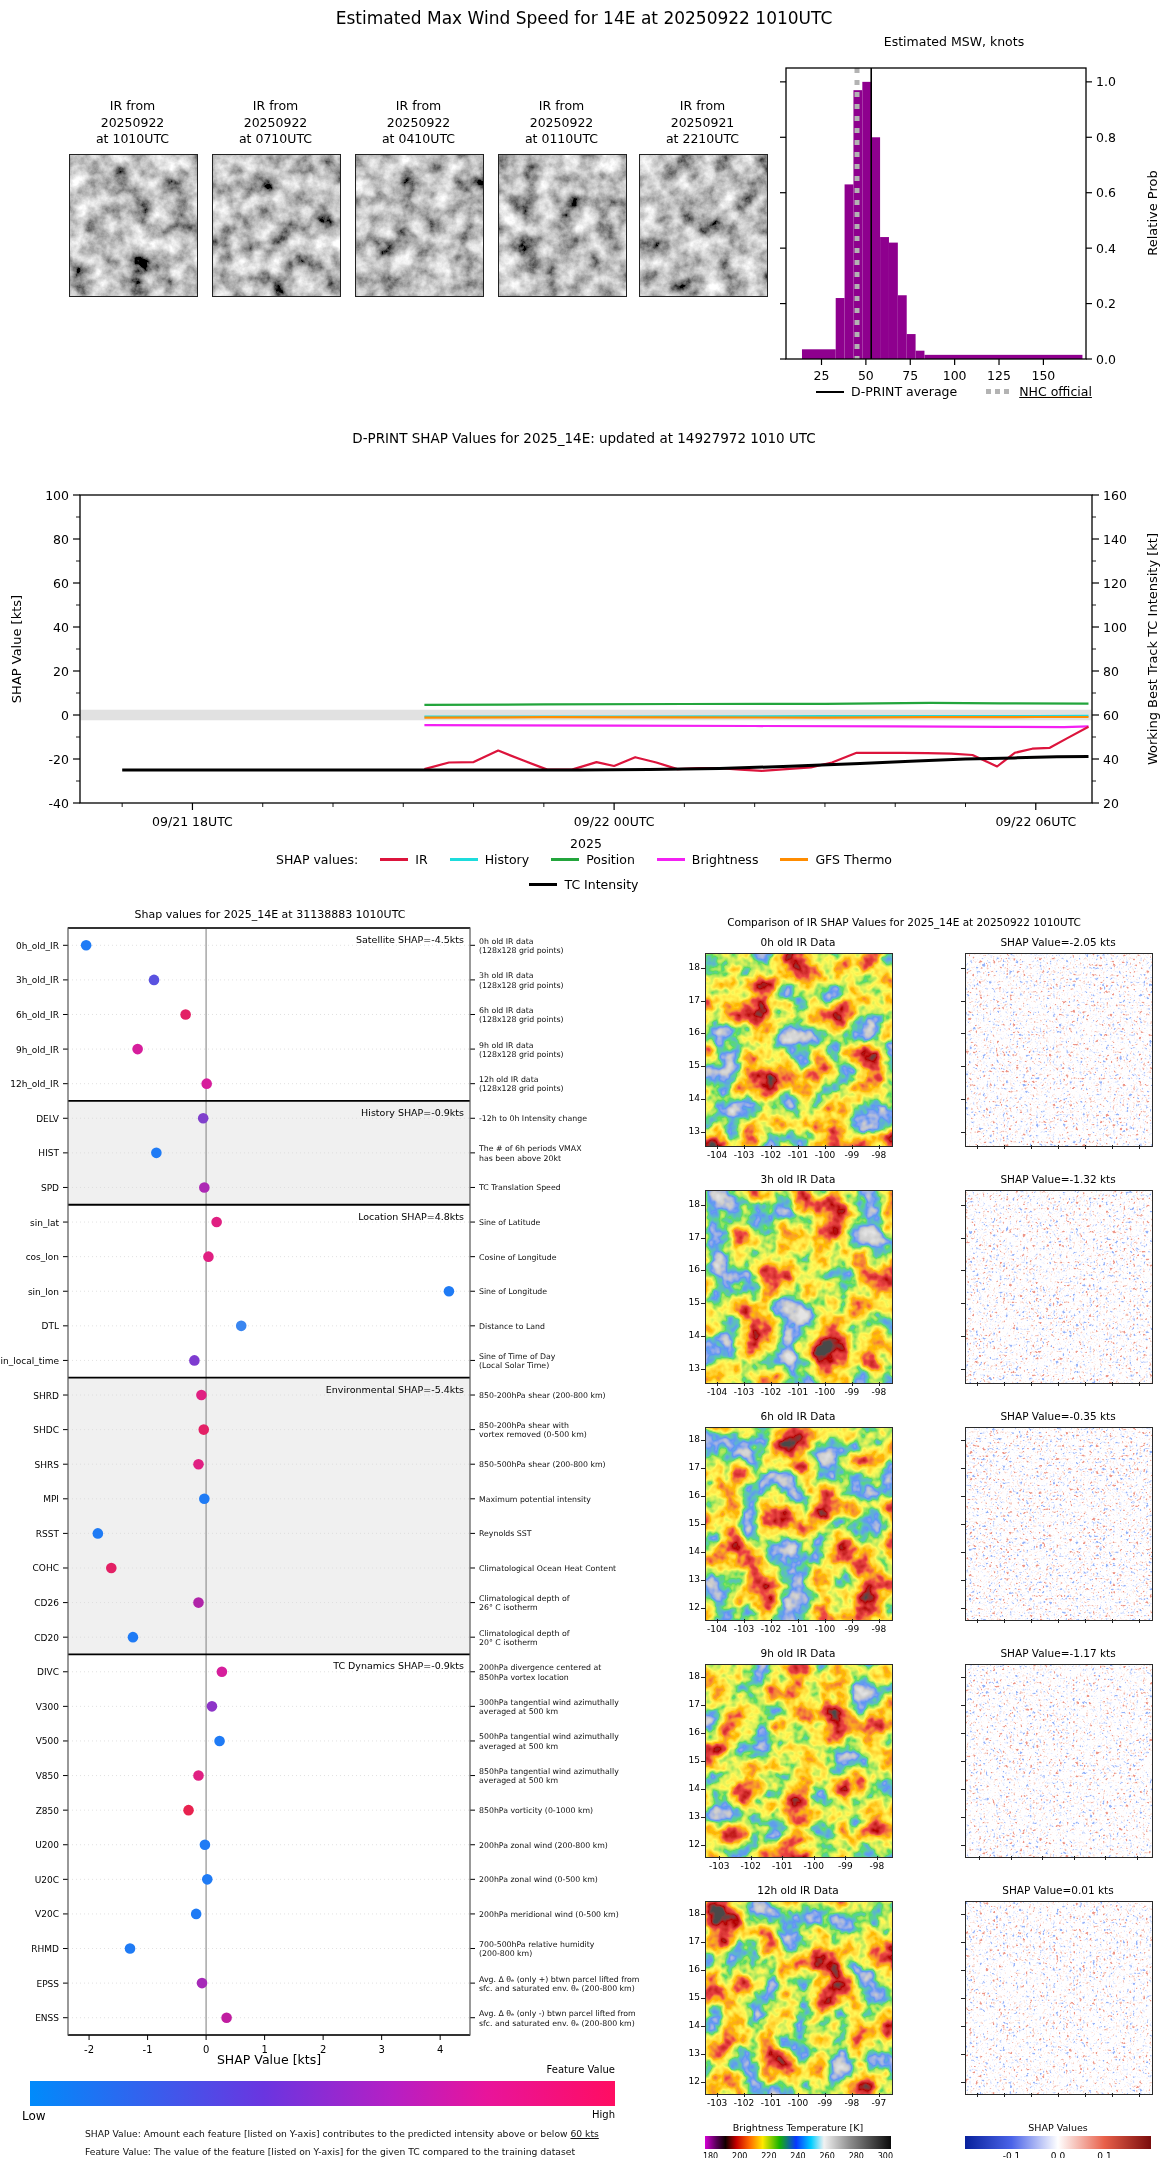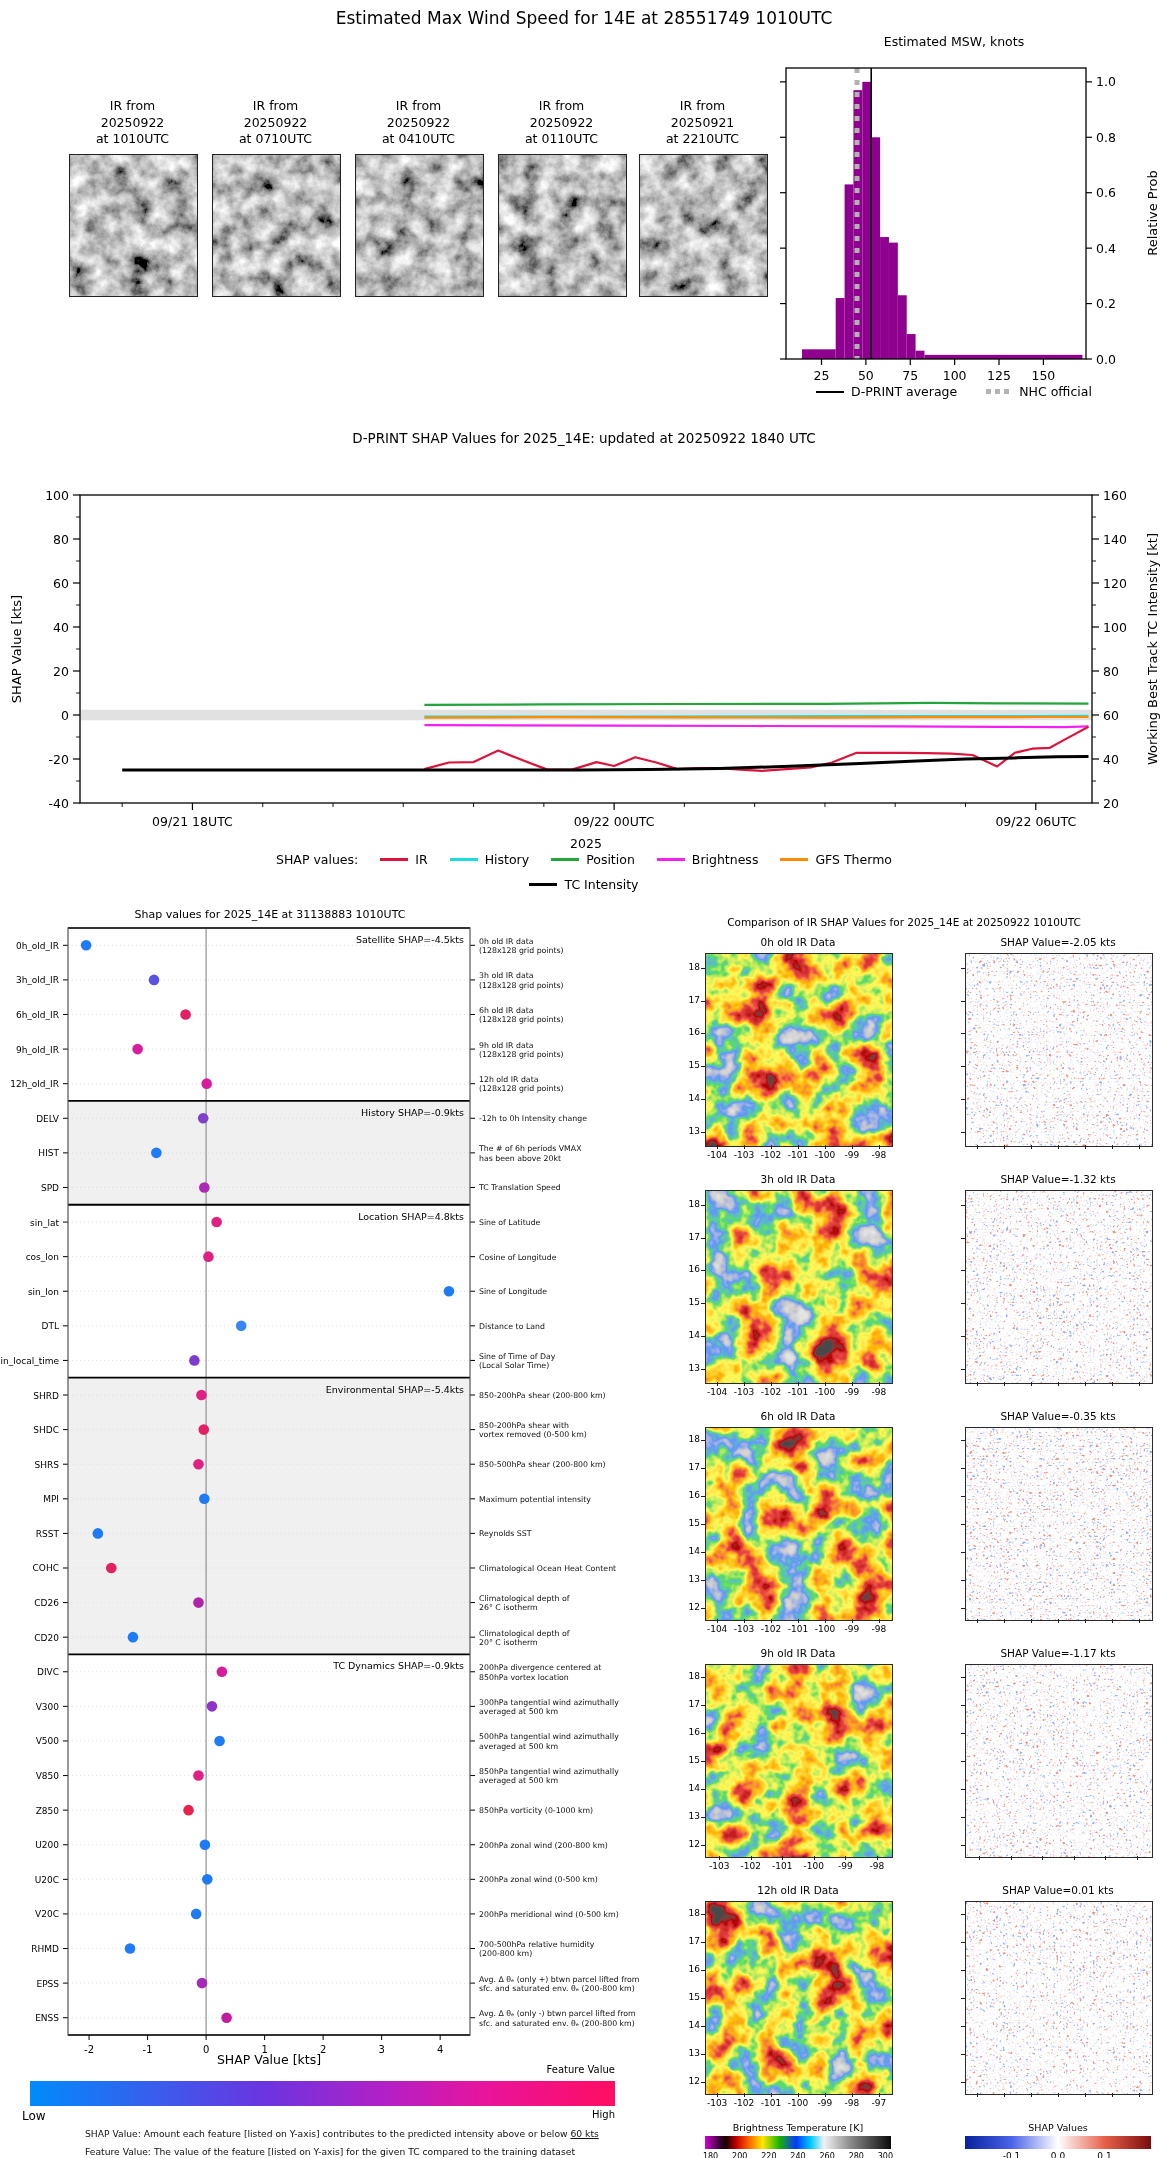--- a/index.html
+++ b/index.html
@@ -38,21 +38,21 @@
   .thumb-img{width:127px;height:141px;border:1px solid #222;margin-top:6px;overflow:hidden;}
   .cb-title{position:absolute;text-align:center;font-size:9.5px;}
   .cb-bar{position:absolute;height:13px;}
   .bt-grad{background:linear-gradient(90deg,#d400d4 0%,#5a005a 6%,#120000 11%,#c80000 17%,#ff6a00 24%,#ffe900 31%,#17b400 40%,#0837ff 49%,#00cdff 57%,#f2f2f2 64%,#8c8c8c 78%,#0a0a0a 100%);}
   .shap-grad{background:linear-gradient(90deg,#08219c 0%,#4a63e8 25%,#ffffff 50%,#e8604a 75%,#7a0c0c 100%);}
   .cb-tick{position:absolute;font-size:8px;text-align:center;width:30px;transform:translateX(-50%);}
 </style>
 </head>
 <body>
 
-<div class="abs title-main">Estimated Max Wind Speed for 14E at 28551749 1010UTC</div>
+<div class="abs title-main">Estimated Max Wind Speed for 14E at 20250922 1010UTC</div>
 
 <div id="thumbs">
     <div class="thumb" style="left: 69px; top: 98px;">
       <div class="thumb-label" style="">IR from
 20250922
 at 1010UTC</div>
       <div class="thumb-img" style="">
         <svg class="tex">
           <rect width="100%" height="100%" filter="url(#g0)"></rect>
         </svg>
@@ -147,27 +147,27 @@
     <line x1="40" x2="46" y1="55.85714285714289" y2="55.85714285714289" stroke="#000" stroke-width="1.2"></line>
     <line x1="346" x2="352" y1="55.85714285714289" y2="55.85714285714289" stroke="#000" stroke-width="1.2"></line>
     <text x="356" y="60.35714285714289" font-size="12.5" text-anchor="start" fill="#000">1.0</text>
   </svg>
 <div class="abs vlab" style="left:1152px;top:213px;">Relative Prob</div>
 <div id="histLegend" class="abs legend-row" style="left:740px;top:384px;width:428px;gap:29px;">
     <div class="li" style="position: static;">
       <div class="sw" style="background: rgb(0, 0, 0); height: 2px;"></div>
       <span>D-PRINT average</span>
     </div>
-    <div class="li" style="position: static;">
+    <div class="li" style="position: static; text-decoration: underline;">
       <div class="sw-dot" style=""></div>
       <span>NHC official</span>
     </div>
   </div>
 
-<div class="abs ts-title">D-PRINT SHAP Values for 2025_14E: updated at 20250922 1840 UTC</div>
+<div class="abs ts-title">D-PRINT SHAP Values for 2025_14E: updated at 14927972 1010 UTC</div>
 <svg id="ts" class="abs" style="left:0;top:418px;" width="1168" height="420">
     <rect x="80" y="291.72" width="1012" height="10.559999999999945" fill="#e1e1e1"></rect>
     <polyline points="424.4,286.9 543.8,286.4 684.4,286.0 824.9,285.8 930.4,284.9 1000.6,285.3 1088.5,285.6" fill="none" stroke="#23a53c" stroke-width="2.2" stroke-linejoin="round"></polyline>
     <polyline points="424.4,307.1 614.1,307.6 754.7,308.0 895.2,308.4 1000.6,308.9 1063.9,309.1 1088.5,308.4" fill="none" stroke="#f320f3" stroke-width="2.2" stroke-linejoin="round"></polyline>
     <polyline points="424.4,298.5 614.1,298.5 824.9,298.2 1035.8,298.0 1088.5,297.8" fill="none" stroke="#1ddcdc" stroke-width="2.2" stroke-linejoin="round"></polyline>
     <polyline points="424.4,299.6 543.8,299.2 684.4,299.4 824.9,299.6 930.4,299.2 1035.8,299.0 1088.5,299.0" fill="none" stroke="#ff8c00" stroke-width="2.2" stroke-linejoin="round"></polyline>
     <polyline points="424.4,351.1 449.0,344.5 473.6,344.1 498.2,332.6 522.8,342.3 547.3,351.6 571.9,351.6 596.5,344.1 614.1,348.0 635.2,339.2 656.3,344.5 677.4,351.1 698.4,350.2 719.5,350.2 740.6,351.6 761.7,352.9 786.3,351.1 810.9,349.4 832.0,344.5 856.6,334.8 881.2,334.8 902.3,334.8 926.8,335.1 951.4,335.7 972.5,337.0 997.1,348.5 1014.7,334.8 1032.3,330.7 1049.8,329.8 1067.4,320.1 1088.5,308.7" fill="none" stroke="#DC143C" stroke-width="2.2" stroke-linejoin="round"></polyline>
     <polyline points="122.2,352.0 579.0,352.0 649.3,351.6 719.5,350.5 789.8,348.3 860.1,345.4 916.3,343.0 965.5,341.0 1014.7,339.9 1056.9,338.8 1088.5,338.4" fill="none" stroke="#000000" stroke-width="3" stroke-linejoin="round"></polyline>
     <rect x="80" y="77" width="1012" height="308" fill="none" stroke="#000" stroke-width="1.3"></rect>
     <line x1="73" x2="80" y1="385" y2="385" stroke="#000" stroke-width="1.2"></line>

